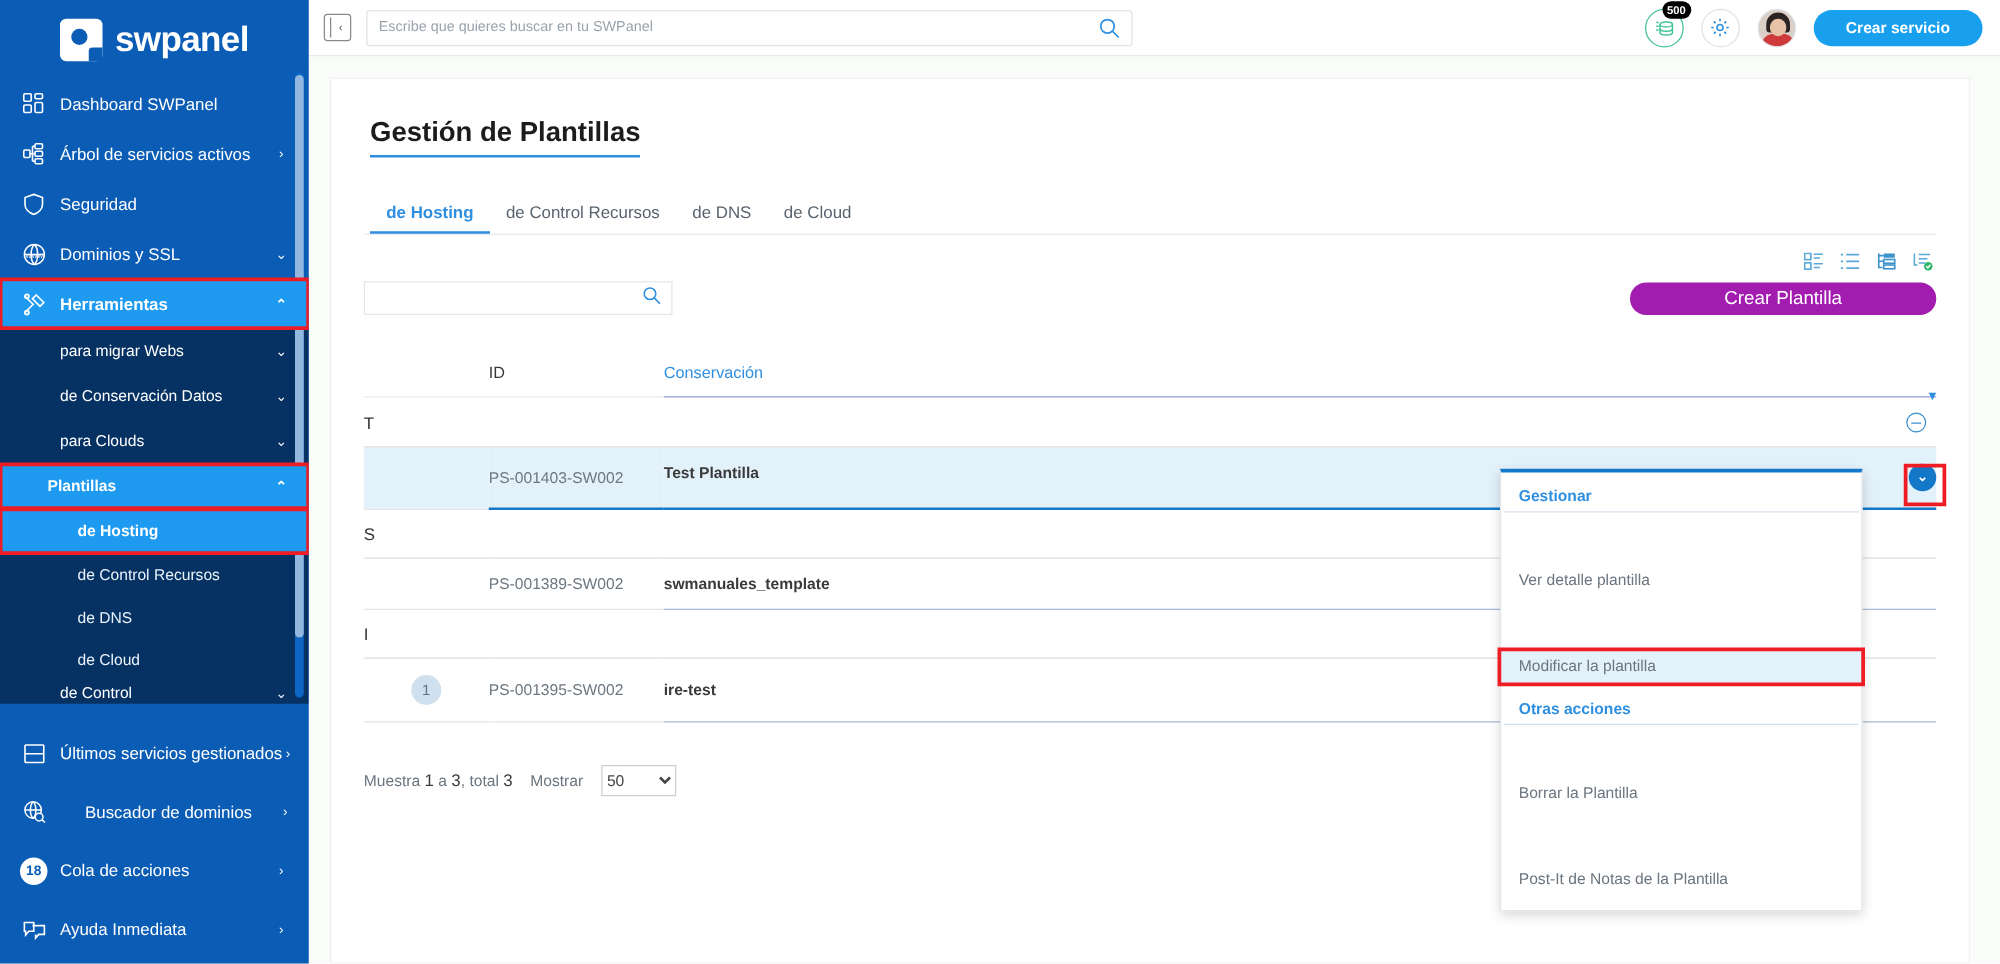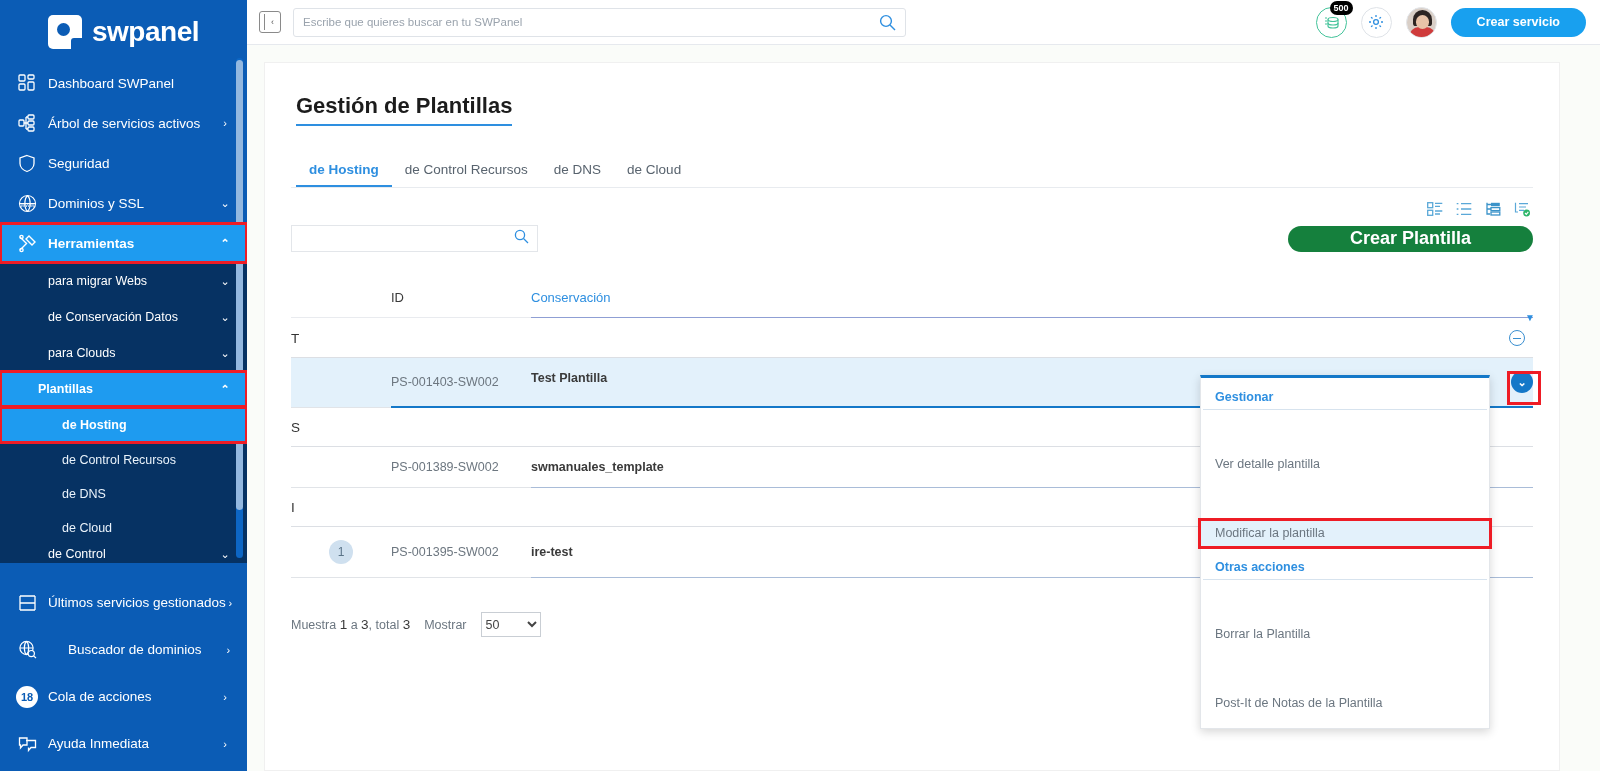--- a/index.html
+++ b/index.html
@@ -246,21 +246,21 @@
     border: none; border-radius: 16px;
     height: 29px;
     padding: 0 26px;
     font-size: 12.5px; font-weight: bold;
     cursor: pointer;
     font-family: "Liberation Sans", sans-serif;
   }
 
   .content-area {
     flex: 1;
-    padding: 17px 40px 0 17px;
+    padding: 17px 24px 0 17px;
     overflow: hidden;
     position: relative;
   }
   .card {
     background: #ffffff;
     border: 1px solid #f0f0f0;
     height: 100%;
     padding: 22px 26px;
     position: relative;
   }
@@ -306,24 +306,24 @@
     display: flex; align-items: center;
     padding: 0 8px;
     background: #fff;
   }
   .tbl-search input {
     flex: 1; border: 0; outline: none; font-size: 12px;
     font-family: "Liberation Sans", sans-serif;
   }
   .btn-create {
     margin-left: auto;
-    background: #15803d; color: #fff;
+    background: #a21caf; color: #fff;
     border: none; border-radius: 15px;
     height: 26px; width: 245px;
-    font-size: 18px; font-weight: bold;
+    font-size: 15px; font-weight: normal;
     cursor: pointer;
     font-family: "Liberation Sans", sans-serif;
   }
 
   table.tpl { width: 100%; border-collapse: collapse; margin-top: 38px; }
   table.tpl th {
     text-align: left;
     font-size: 13px;
     font-weight: normal;
     padding-bottom: 12px;

